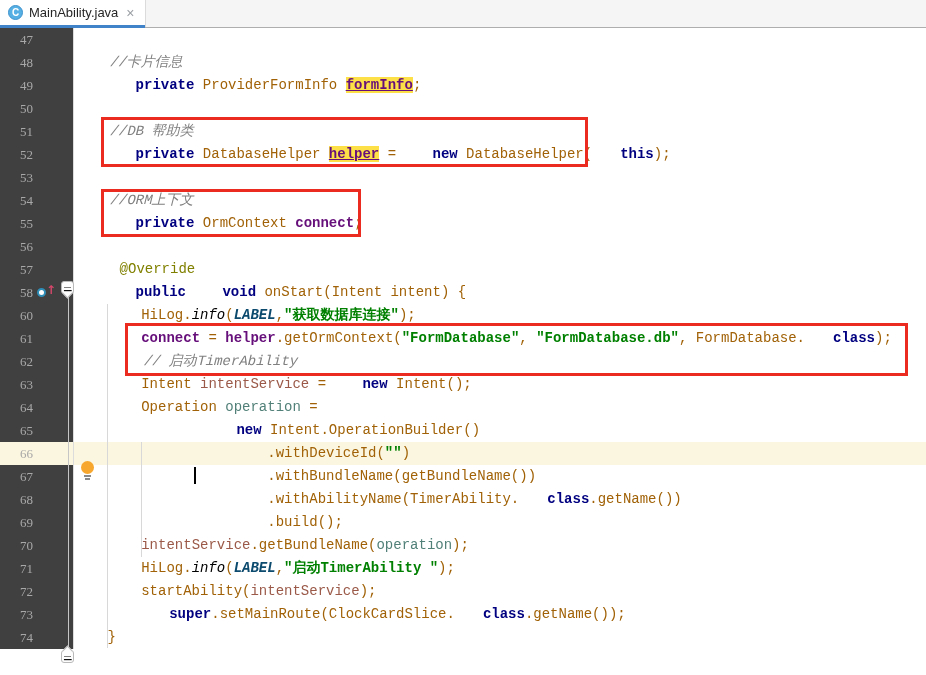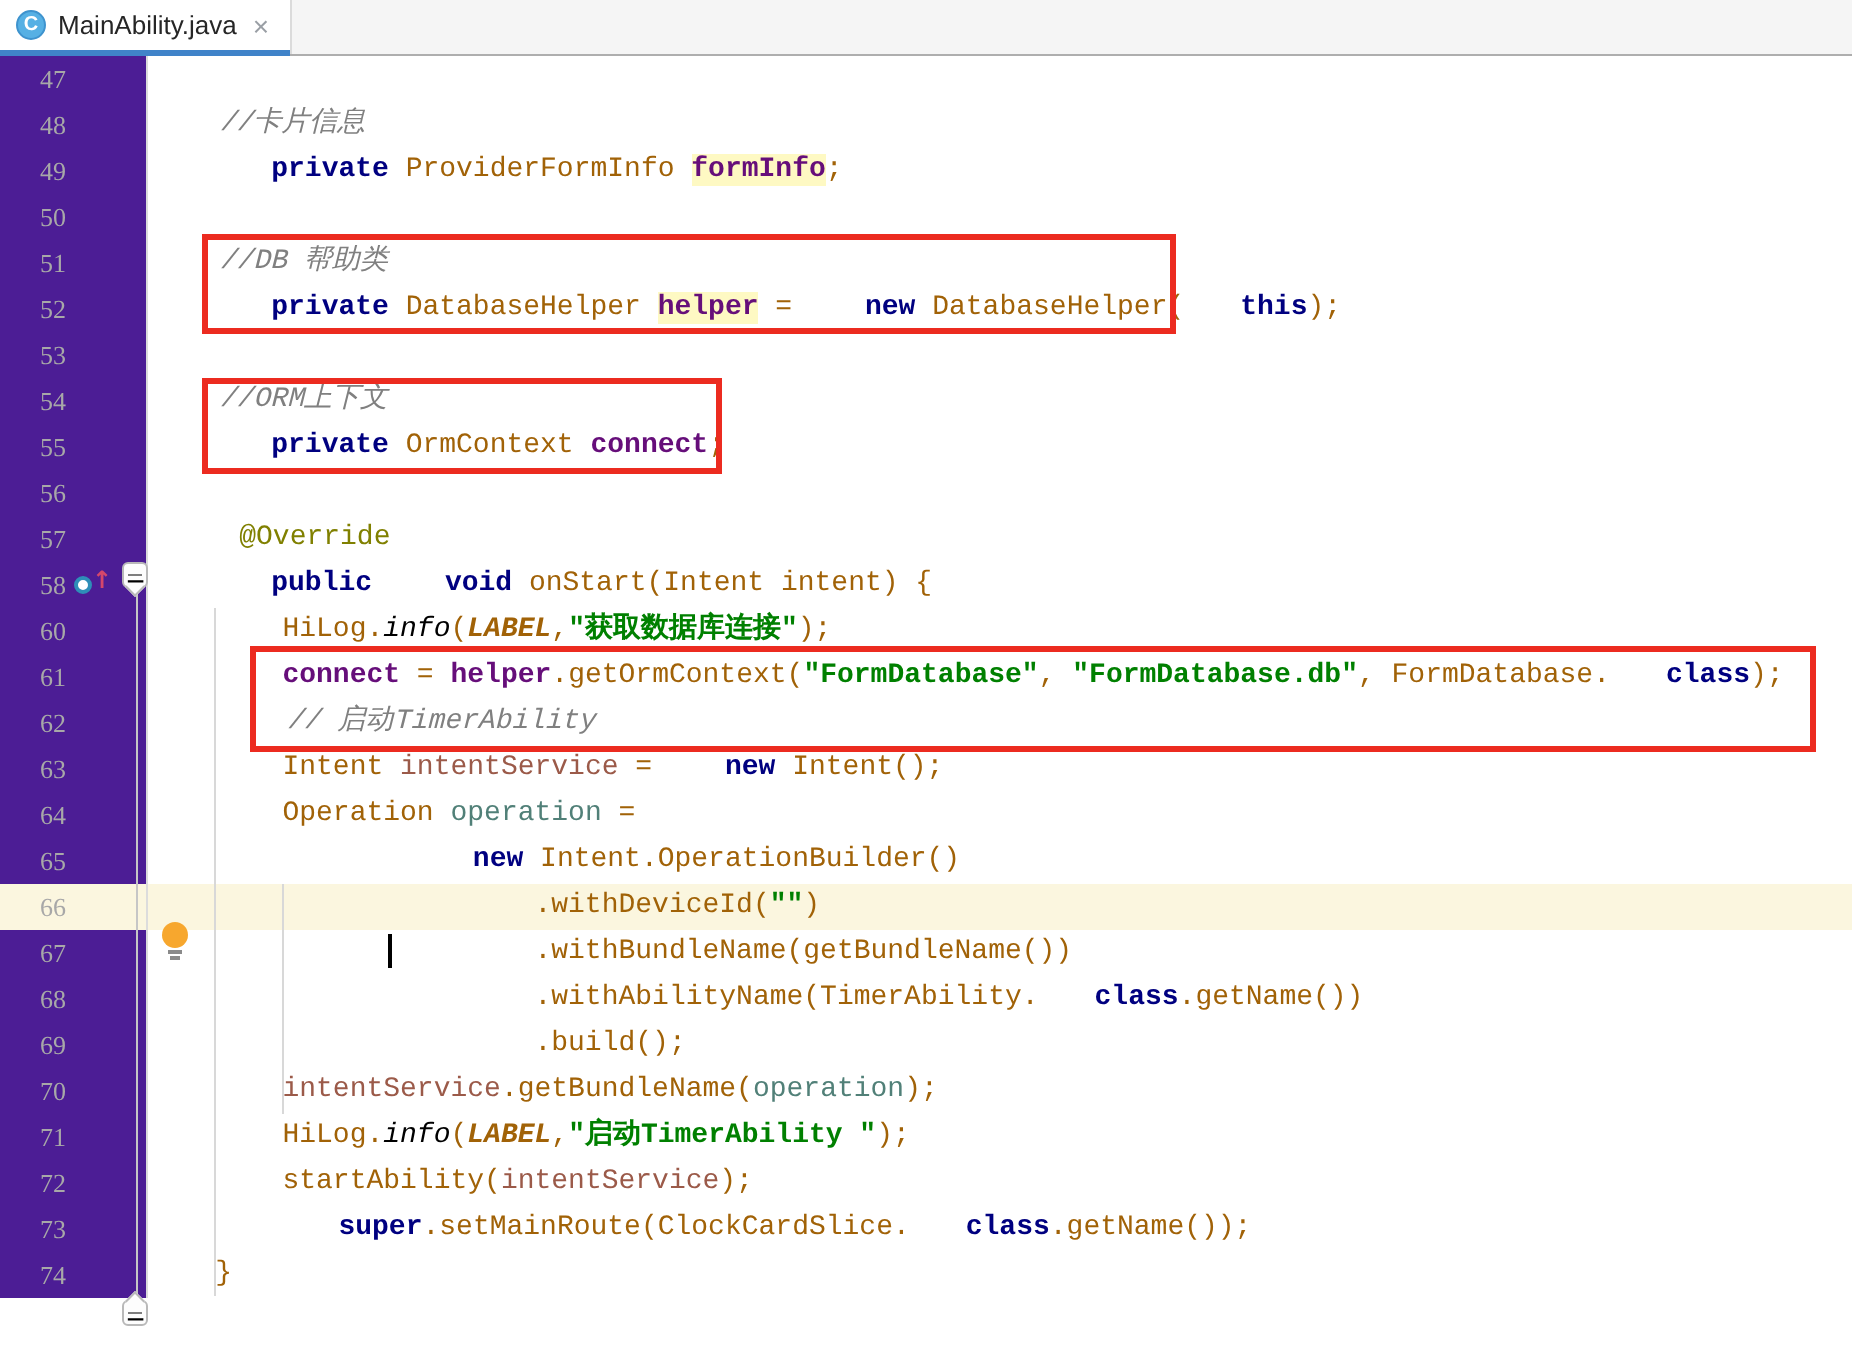--- a/index.html
+++ b/index.html
@@ -10,33 +10,33 @@
   .tabbar { height:28px; background:#F5F5F5; border-bottom:1px solid #AEAEAE; display:flex; align-items:stretch; font-family:"Liberation Sans", sans-serif; }
   .tab { position:relative; background:#FFFFFF; display:flex; align-items:center; padding:0 10px 2px 8px; border-right:1px solid #DBDBDB; }
   .tab .underline { position:absolute; left:0; right:0; bottom:-1px; height:3px; background:#4083C9; }
   .cicon { width:15px; height:15px; border-radius:50%; background:#56B0E4; border:1px solid #3E93CE; color:#fff; font-size:10px; font-weight:bold; line-height:13px; text-align:center; margin-right:6px; }
   .tab-title { font-size:13px; color:#262626; }
   .closex { margin-left:8px; color:#9A9FA5; font-size:14px; line-height:14px; }
 
   
   .editor { position:absolute; top:28px; left:0; right:0; bottom:0; background:#fff; }
   .line { display:flex; height:23px; line-height:23px; }
-  .ln { width:74px; flex:0 0 74px; background:#4c1d95; border-right:1px solid #DCDCDC; text-align:right; padding-right:40px; color:#A8A8A8; font-size:13px; font-family:"Liberation Serif", serif; }
+  .ln { width:74px; flex:0 0 74px; background:#404040; border-right:1px solid #DCDCDC; text-align:right; padding-right:40px; color:#A8A8A8; font-size:13px; font-family:"Liberation Serif", serif; }
   .code { white-space:pre; font-size:14px; flex:1; font-family:"Liberation Mono","DejaVu Sans Mono",monospace; }
   .caret-line .ln, .caret-line .code { background:#FBF6DF; }
   .caret-line .ln { border-right-color:#DCDCDC; }
 
   .kw  { color:#000080; font-weight:bold;padding-left:28px; }
   .pl  { color:#a16207; }
   .com { color:#808080; display:inline-block; transform:skewX(-14deg); transform-origin:0 100%; }
   .fld { color:#660E7A; font-weight:bold; }
-  .hlid{ background:#fef9c3; }
+  .hlid{ background:#fde047;text-decoration:underline; }
   .str { color:#008000; font-weight:bold; }
   .smi { color:#000000; font-style:italic; }
-  .sfi { color:#a16207; font-weight:bold; font-style:italic; }
+  .sfi { color:#0c4a6e; font-weight:bold; font-style:italic; }
   .ann { color:#808000;margin-left:12px; }
   .lv1 { color:#9B5A49; }
   .lv2 { color:#518078; }
 
   
   .ov { position:absolute; pointer-events:none; }
   .guide { width:1px; background:#D8D8D8; }
   .foldline { width:1px; background:#C6C6C6; }
   .redbox { border:3px solid #EC2B20; }
   .caret { width:2px; height:17px; background:#000; }

